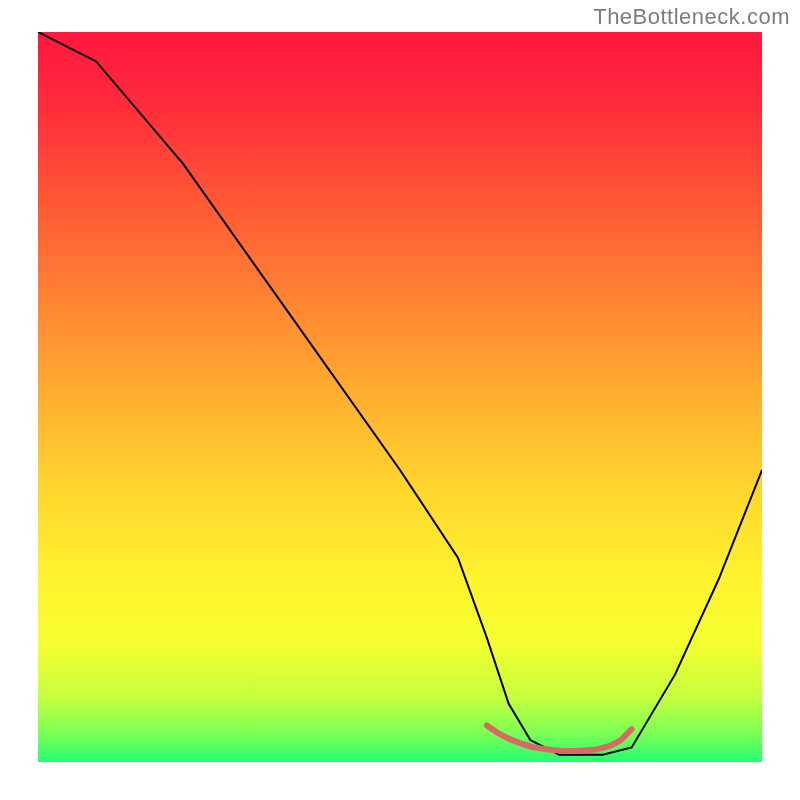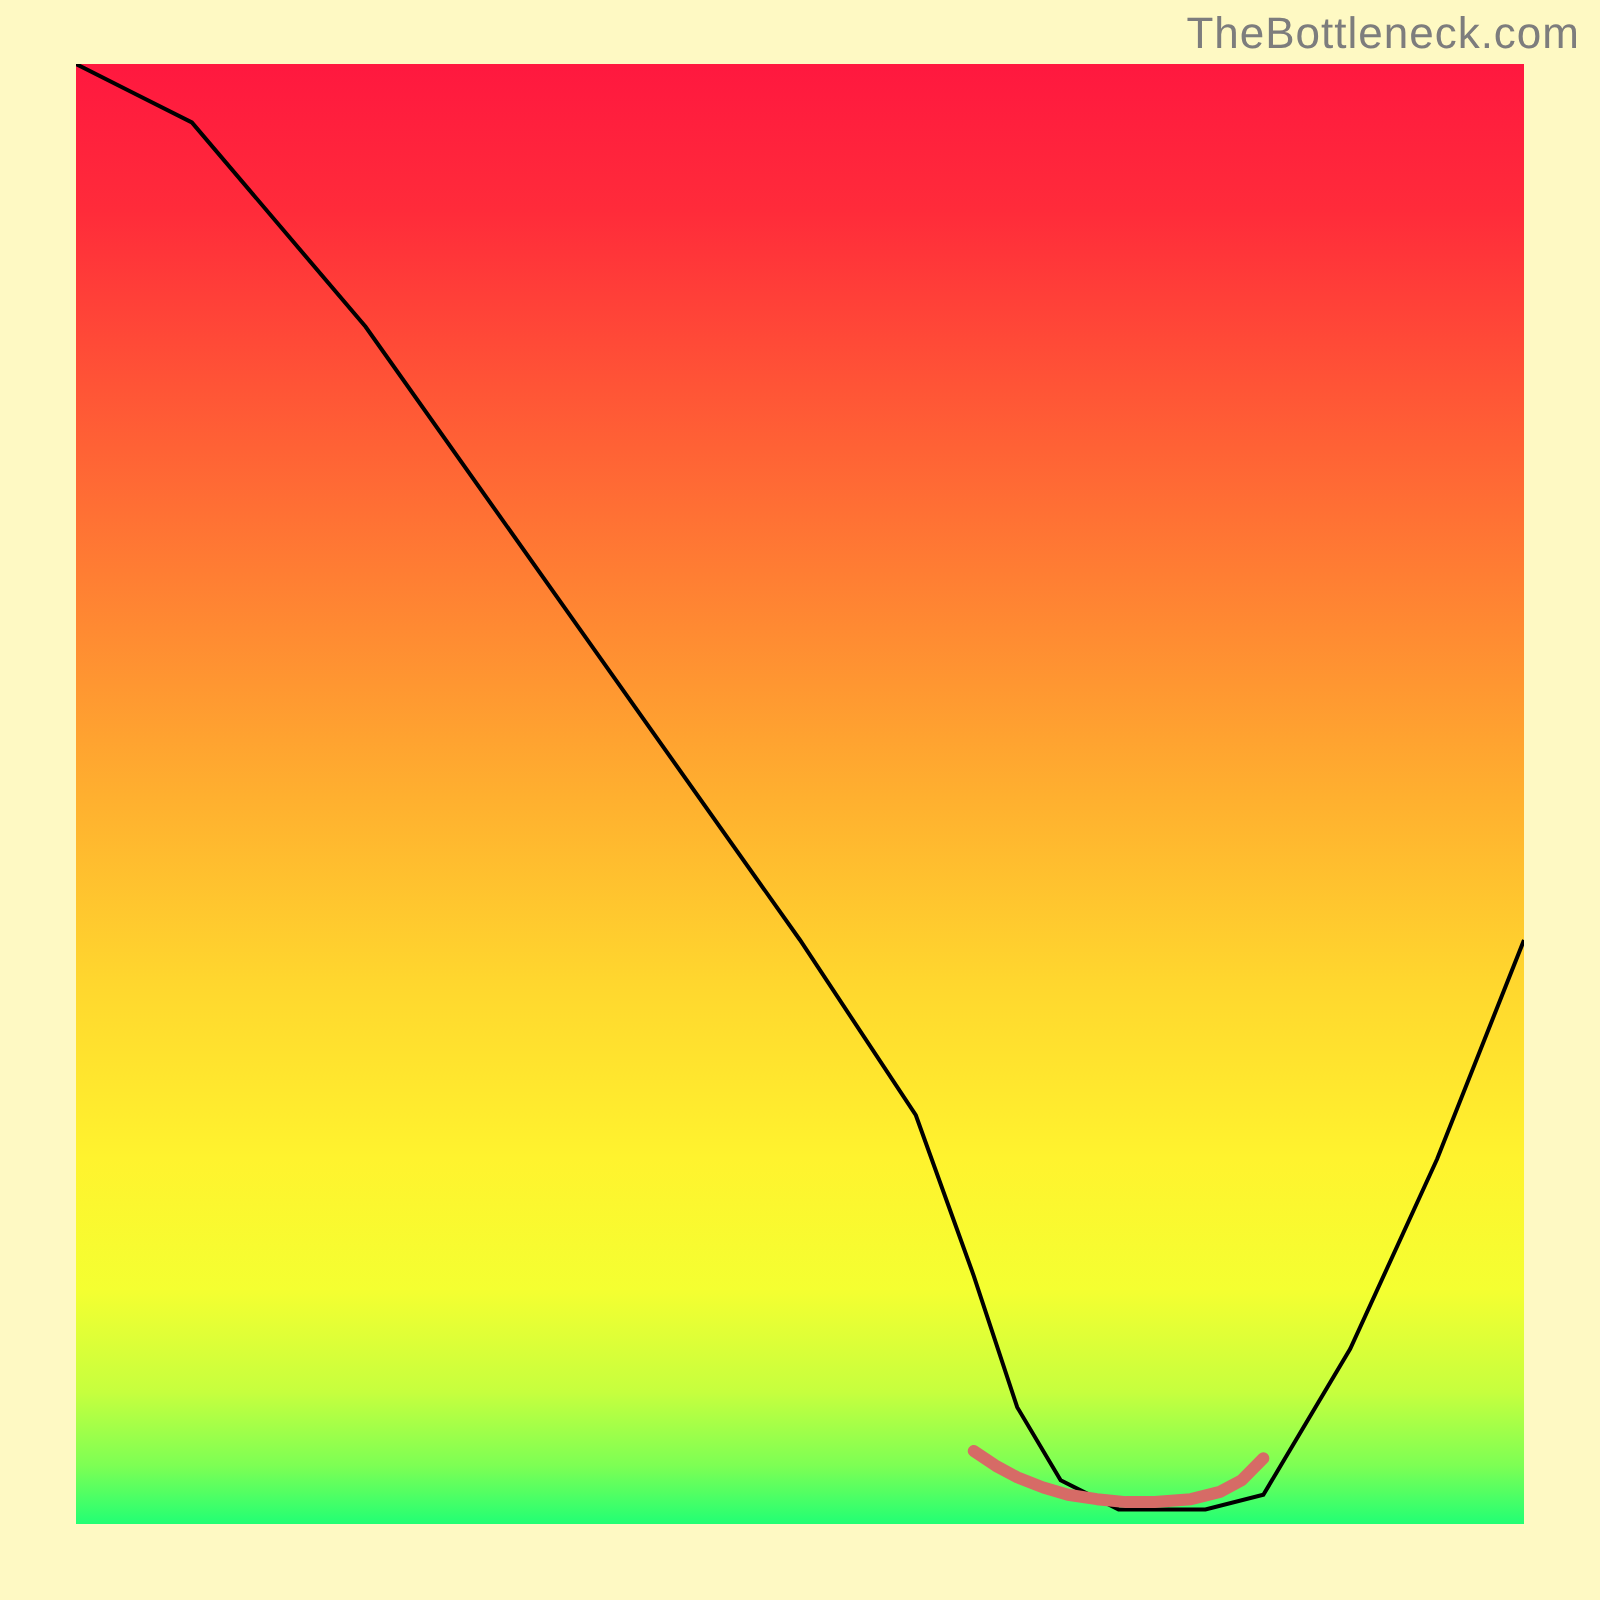--- a/index.html
+++ b/index.html
@@ -8,21 +8,21 @@
     width: 800px;
     height: 800px;
     background: #000000;
     overflow: hidden;
     font-family: Arial, Helvetica, sans-serif;
   }
   .frame {
     position: relative;
     width: 800px;
     height: 800px;
-    background: #fef9c3;
+    background: #ffffff;
   }
   .attribution {
     position: absolute;
     top: 4px;
     right: 10px;
     color: #7d7d7d;
     font-size: 22px;
     letter-spacing: 0.5px;
     font-weight: 400;
   }

